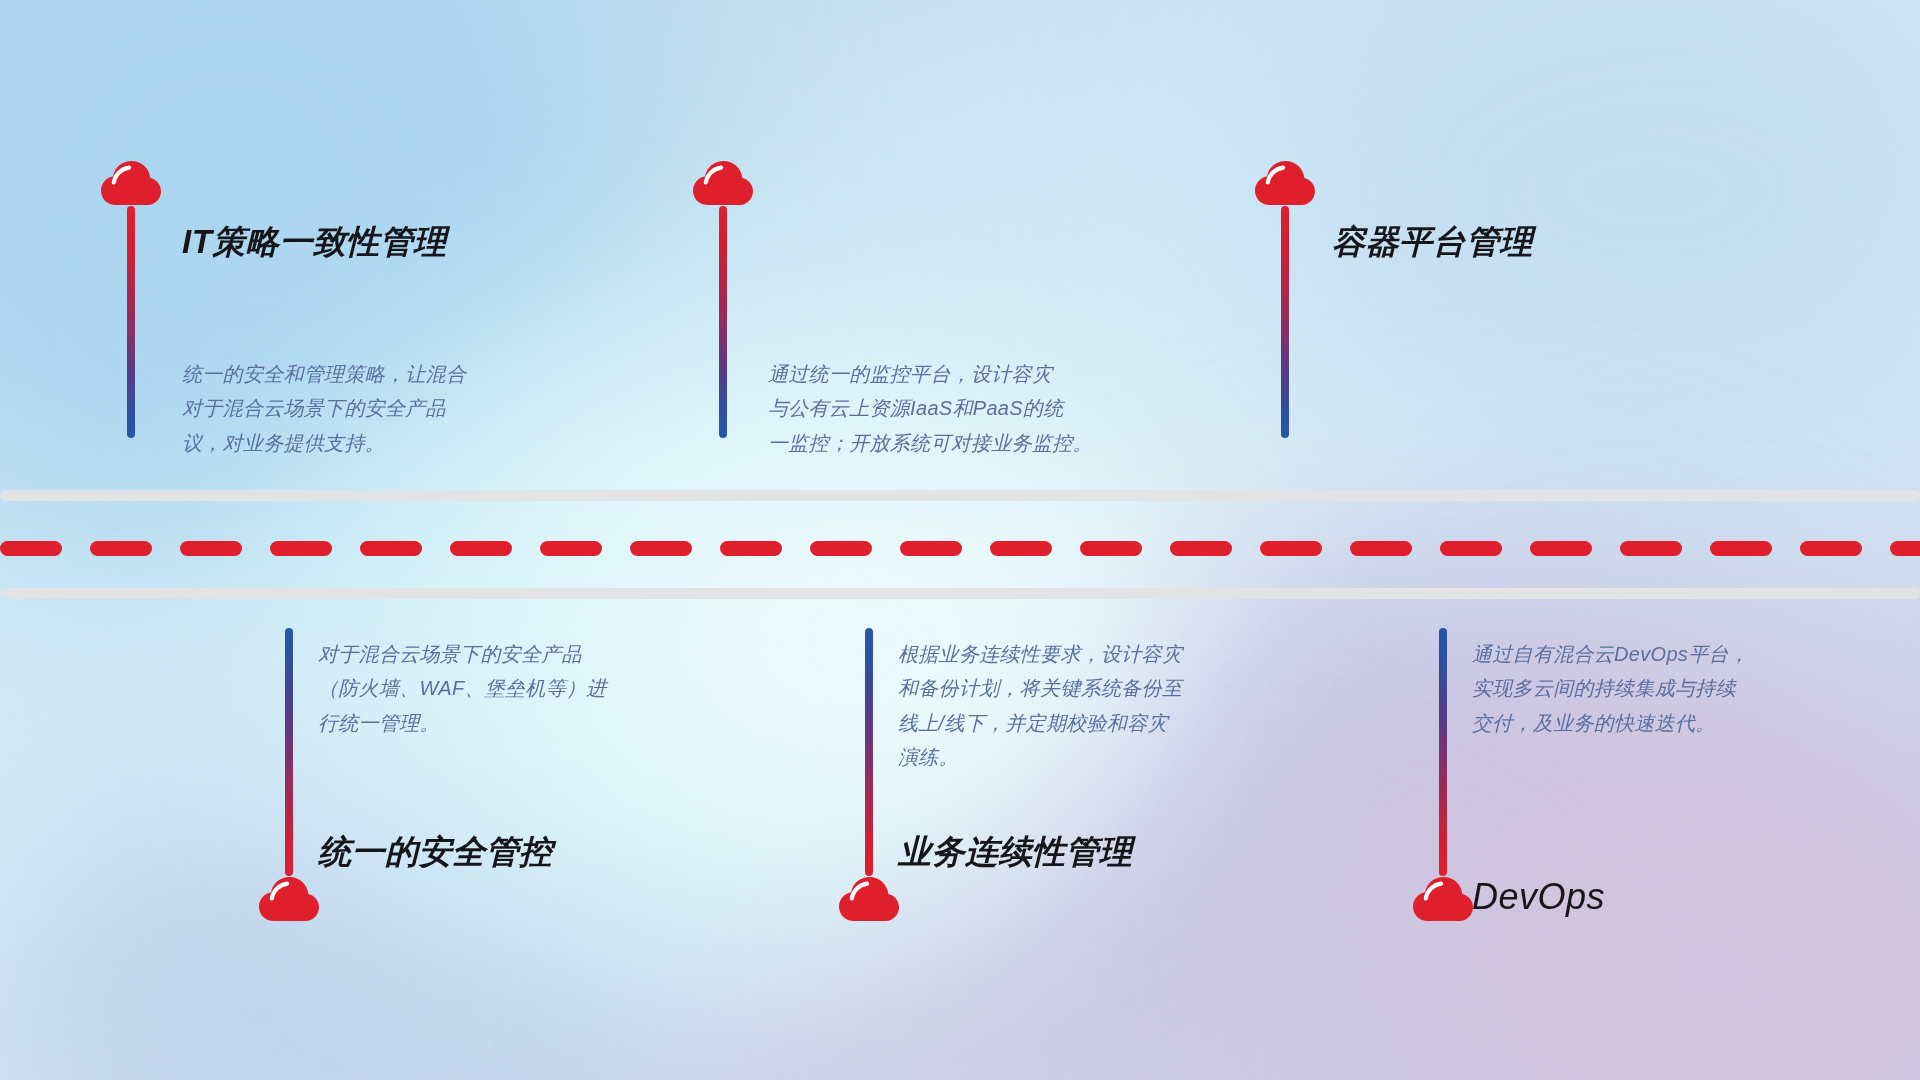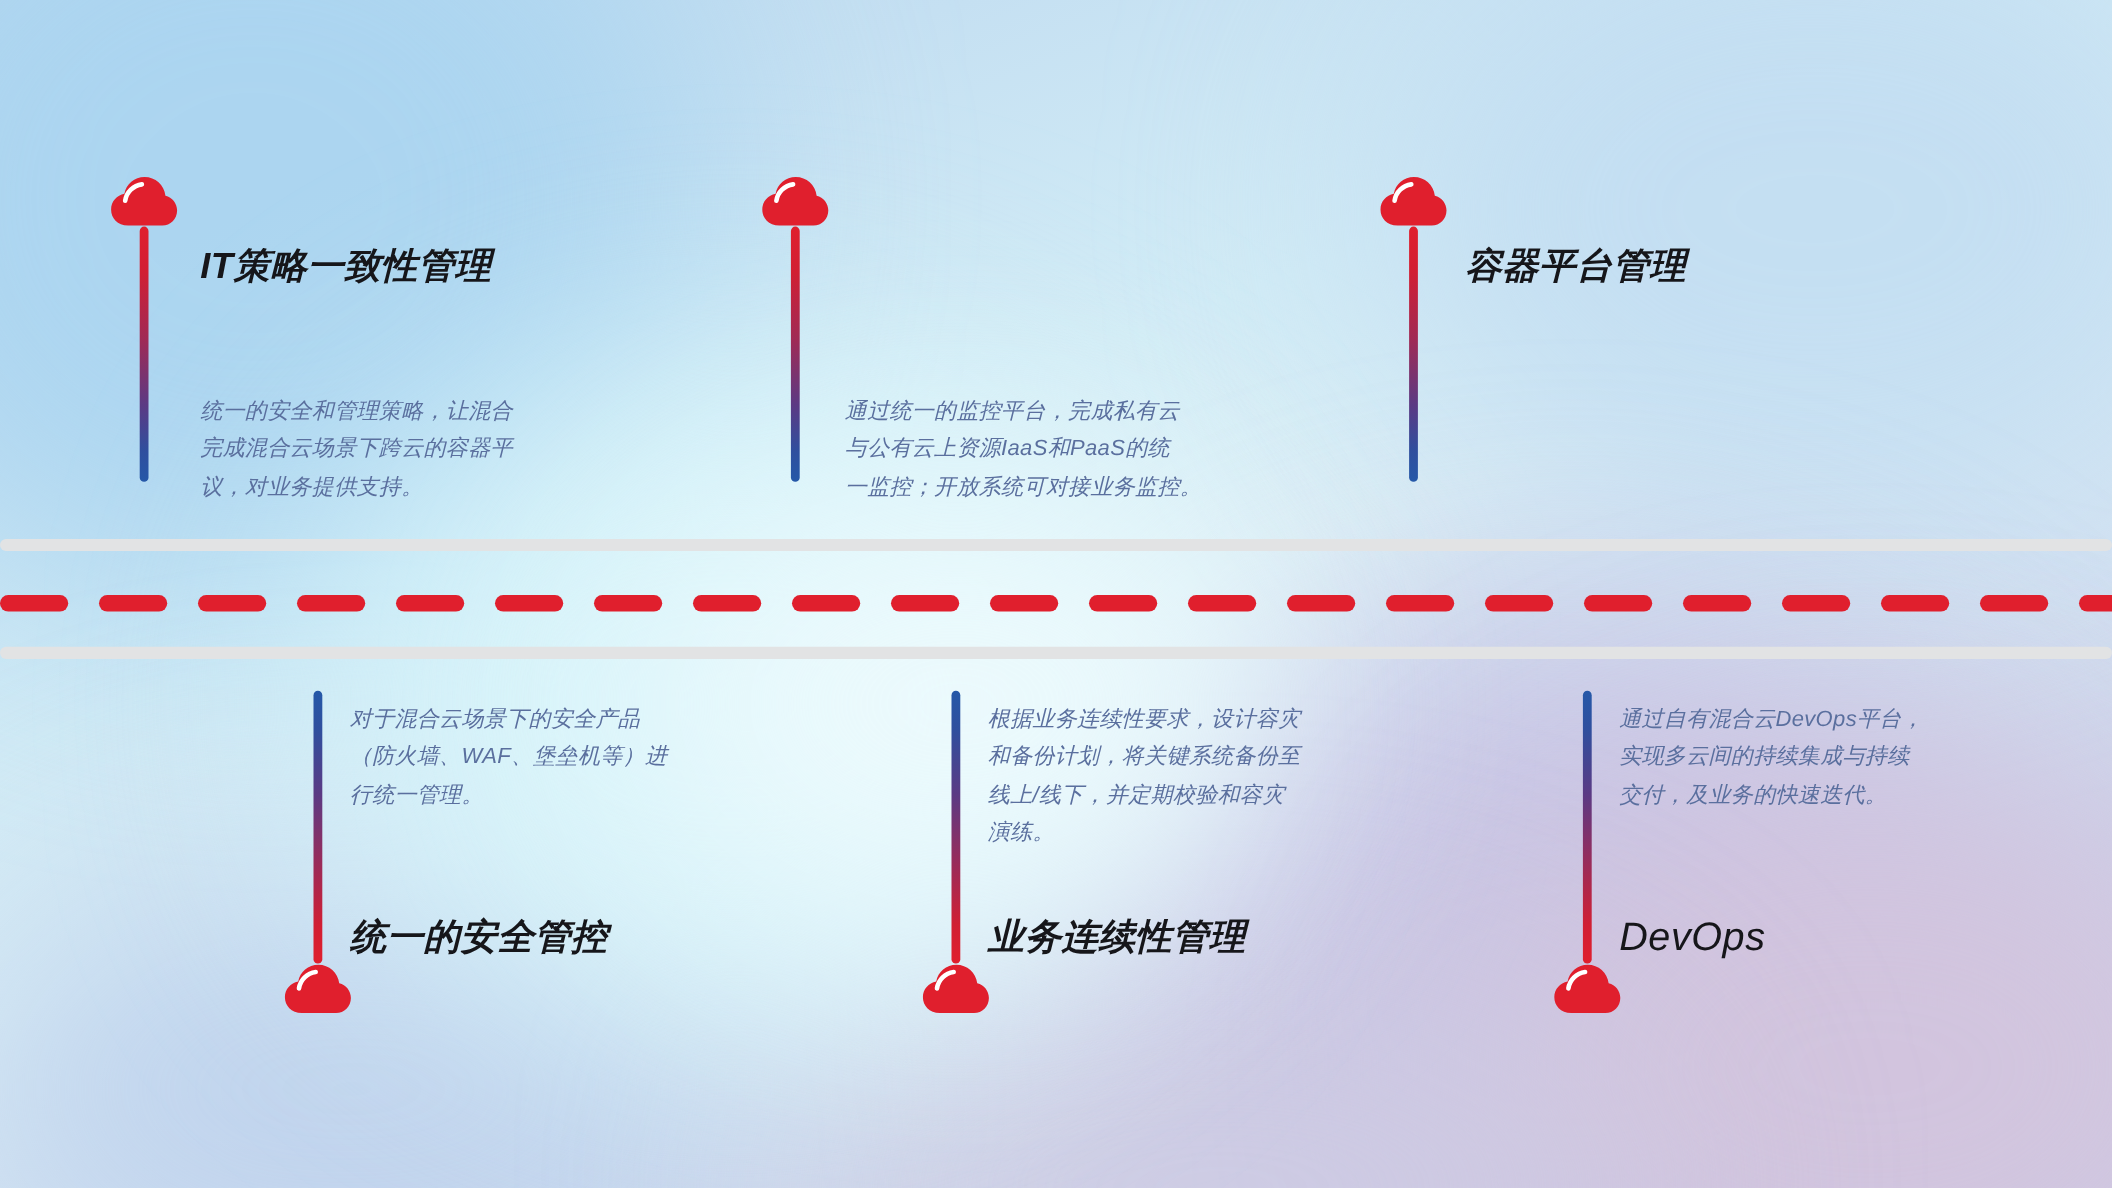--- a/index.html
+++ b/index.html
@@ -142,21 +142,21 @@
   
   .heading {
     position: absolute;
     font-size: 33px;
     font-weight: 700;
     color: #16161a;
     letter-spacing: 0.5px;
     white-space: nowrap;
     line-height: 1.2;
   }
-  .heading.latin { font-weight: 400; font-size: 36px; }
+  .heading.latin { font-weight: 400; font-size: 36px; margin-top: 45px; }
 
   .body-text {
     position: absolute;
     font-size: 20px;
     line-height: 1.72;
     color: #5a6f9e;
     letter-spacing: 0.3px;
     white-space: pre-line;
   }
 </style>
@@ -207,33 +207,33 @@
     <div class="cloud">
       <svg viewBox="0 0 62 46" xmlns="http://www.w3.org/2000/svg">
         <path d="M16.5 45 C6.6 45 1 38.2 1 30.4 C1 23.3 6.2 17.4 13.1 16.2 C14.6 7.4 22.3 1 31.4 1 C41.2 1 49.3 8.3 50.4 17.9 C56.6 19.4 61 24.9 61 31.3 C61 38.9 55 45 47.5 45 Z" fill="#e01f2d"></path>
         <path d="M13.8 22.5 C15.0 14.6 21.3 8.6 29.0 7.6" fill="none" stroke="#ffffff" stroke-width="4.2" stroke-linecap="round"></path>
       </svg>
     </div>
     <div class="stem" style="height:232px;"></div>
   </div>
   <div class="heading" style="left:182px; top:222px;">IT策略一致性管理</div>
   <div class="body-text" style="left:182px; top:357px; width:430px;">统一的安全和管理策略，让混合
-完成混合云场景下跨云的容器平
+对于混合云场景下的安全产品
 议，对业务提供支持。</div>
 
   <div class="pin pin-top" style="left:692px; top:160px;">
     <div class="cloud">
       <svg viewBox="0 0 62 46" xmlns="http://www.w3.org/2000/svg">
         <path d="M16.5 45 C6.6 45 1 38.2 1 30.4 C1 23.3 6.2 17.4 13.1 16.2 C14.6 7.4 22.3 1 31.4 1 C41.2 1 49.3 8.3 50.4 17.9 C56.6 19.4 61 24.9 61 31.3 C61 38.9 55 45 47.5 45 Z" fill="#e01f2d"></path>
         <path d="M13.8 22.5 C15.0 14.6 21.3 8.6 29.0 7.6" fill="none" stroke="#ffffff" stroke-width="4.2" stroke-linecap="round"></path>
       </svg>
     </div>
     <div class="stem" style="height:232px;"></div>
   </div>
-  <div class="body-text" style="left:768px; top:357px; width:440px;">通过统一的监控平台，完成私有云
+  <div class="body-text" style="left:768px; top:357px; width:440px;">通过统一的监控平台，设计容灾
 与公有云上资源IaaS和PaaS的统
 一监控；开放系统可对接业务监控。</div>
 
   <div class="pin pin-top" style="left:1254px; top:160px;">
     <div class="cloud">
       <svg viewBox="0 0 62 46" xmlns="http://www.w3.org/2000/svg">
         <path d="M16.5 45 C6.6 45 1 38.2 1 30.4 C1 23.3 6.2 17.4 13.1 16.2 C14.6 7.4 22.3 1 31.4 1 C41.2 1 49.3 8.3 50.4 17.9 C56.6 19.4 61 24.9 61 31.3 C61 38.9 55 45 47.5 45 Z" fill="#e01f2d"></path>
         <path d="M13.8 22.5 C15.0 14.6 21.3 8.6 29.0 7.6" fill="none" stroke="#ffffff" stroke-width="4.2" stroke-linecap="round"></path>
       </svg>
     </div>

